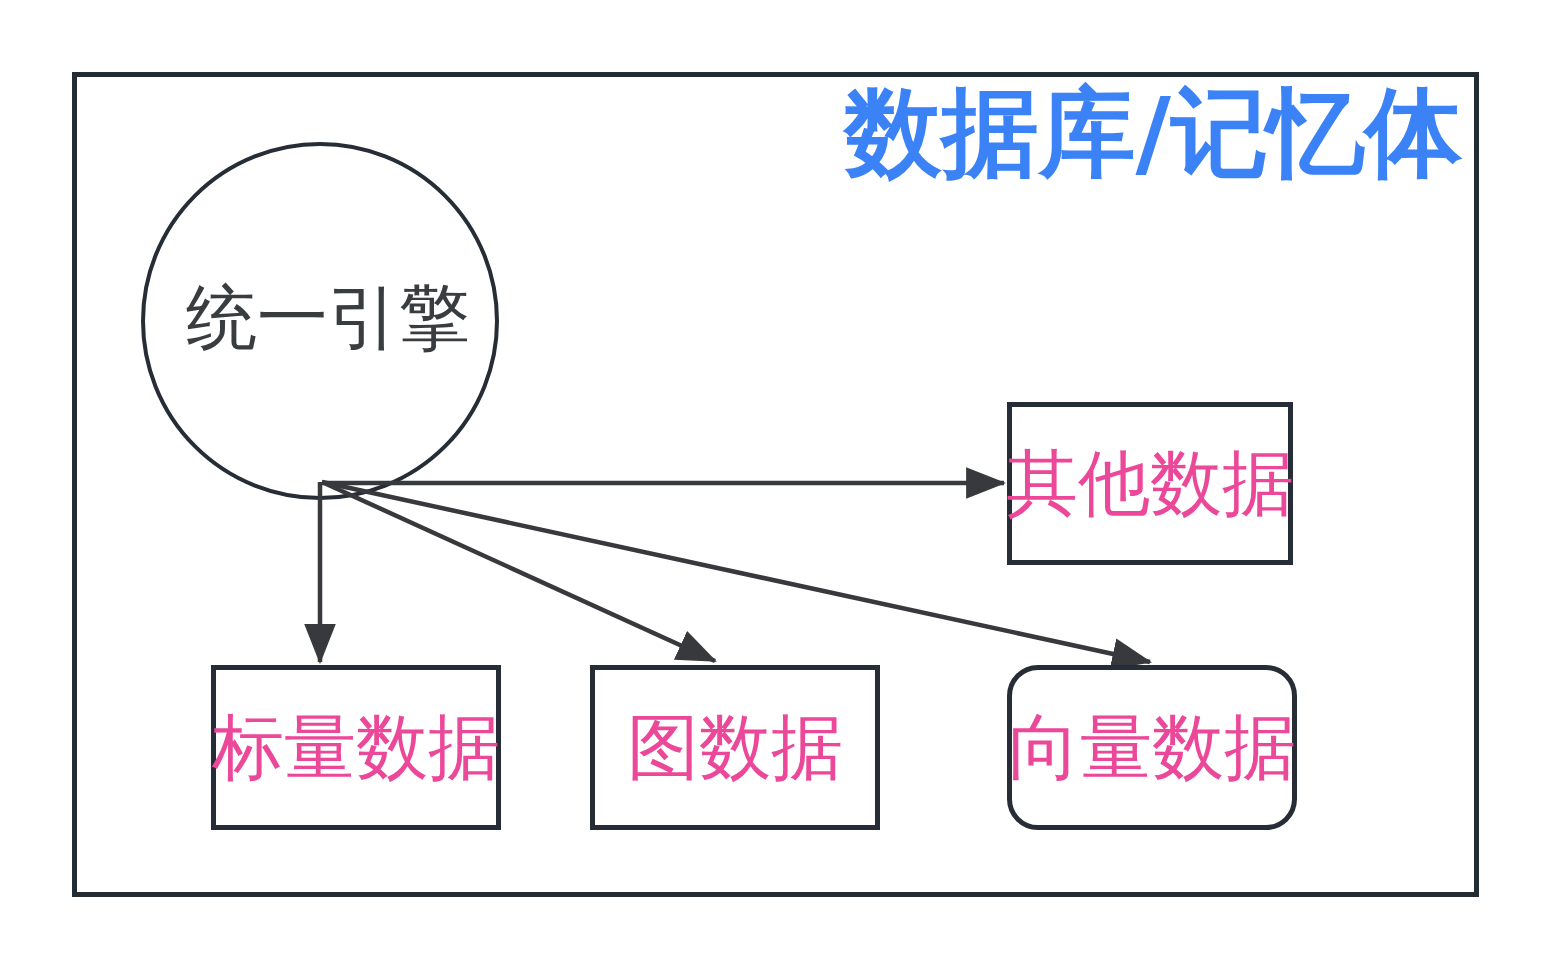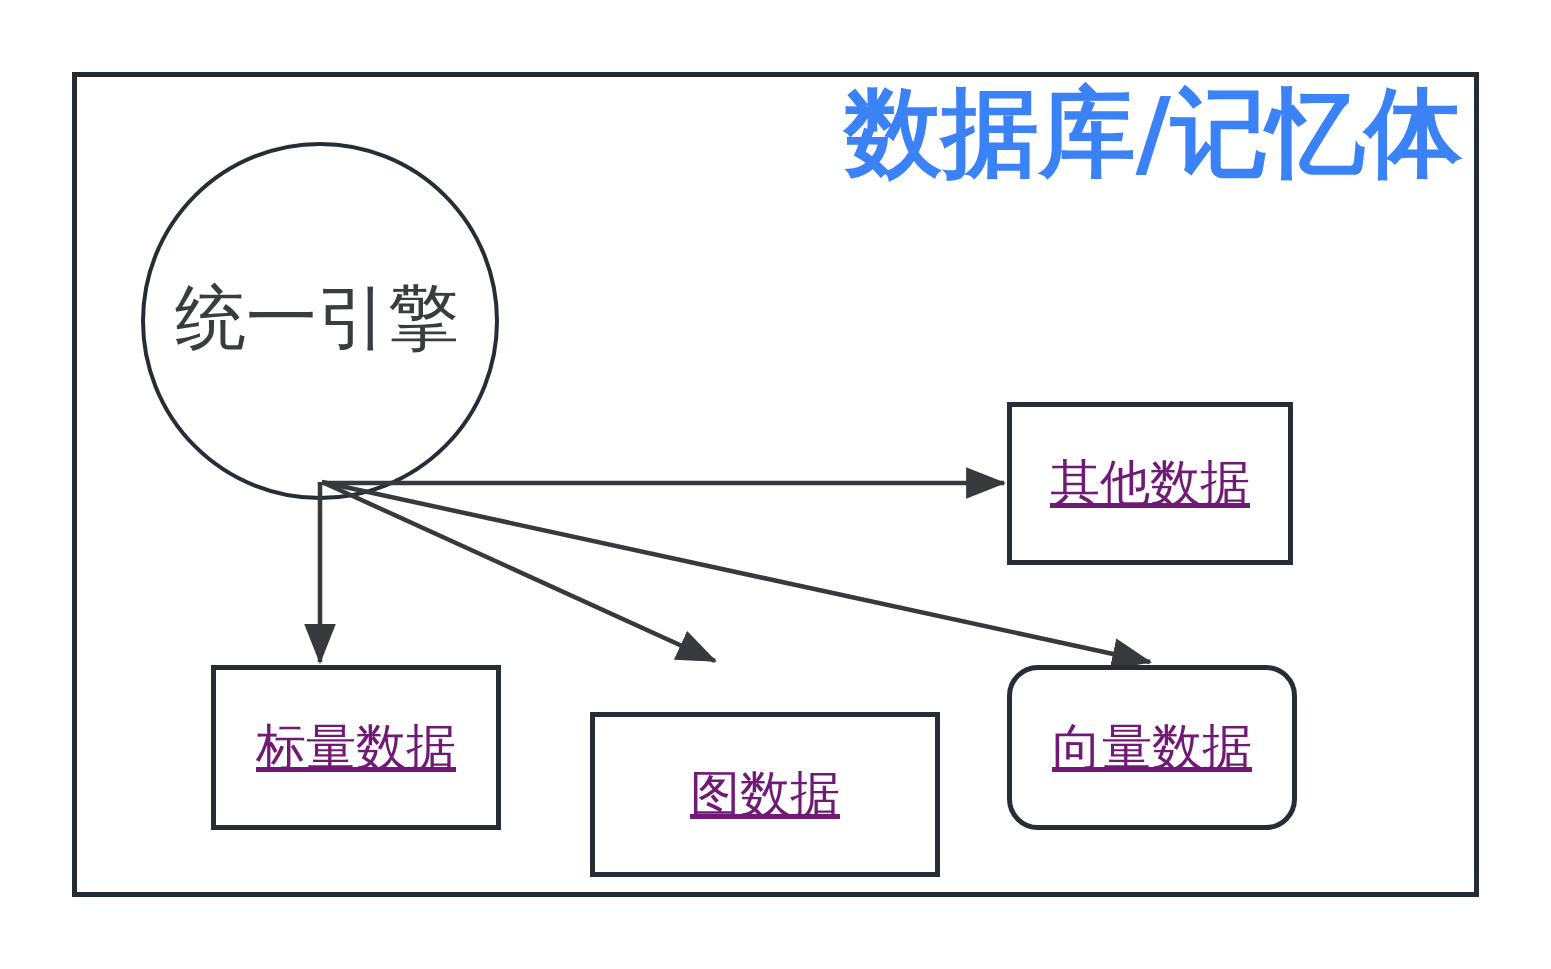--- a/index.html
+++ b/index.html
@@ -40,21 +40,21 @@
   }
   .edges-layer {
     position: absolute;
     left: 0;
     top: 0;
     width: 1551px;
     height: 969px;
   }
   .engine-label {
     position: absolute;
-    left: 139px;
+    left: 150px;
     top: 142px;
     width: 356px;
     height: 352px;
     display: flex;
     flex-direction: column;
     align-items: center;
     justify-content: center;
     text-align: center;
     font-size: 71px;
     line-height: 1.29;
@@ -63,27 +63,26 @@
   .node-box {
     position: absolute;
     box-sizing: border-box;
     border: 5px solid #262d36;
     background: #ffffff;
     display: flex;
     align-items: center;
     justify-content: center;
   }
   .node-box .node-label {
-    font-size: 50px;
-    color: #701a75;
+    font-size: 72px;
+    color: #ec4899;
     white-space: nowrap;
-    text-decoration: underline;
   }
   .box-scalar { left: 175px; top: 665px; width: 290px; height: 165px; margin-left: 36px; }
-  .box-graph  { left: 590px; top: 665px; width: 350px; height: 165px; margin-top: 47px; }
+  .box-graph  { left: 590px; top: 665px; width: 290px; height: 165px; }
   .box-vector { left: 1007px; top: 665px; width: 290px; height: 165px; border-radius: 31px; }
   .box-other  { left: 1007px; top: 402px; width: 286px; height: 163px; }
 </style>
 </head>
 <body>
 
 <div class="canvas">
 
   <div class="frame"></div>
 

